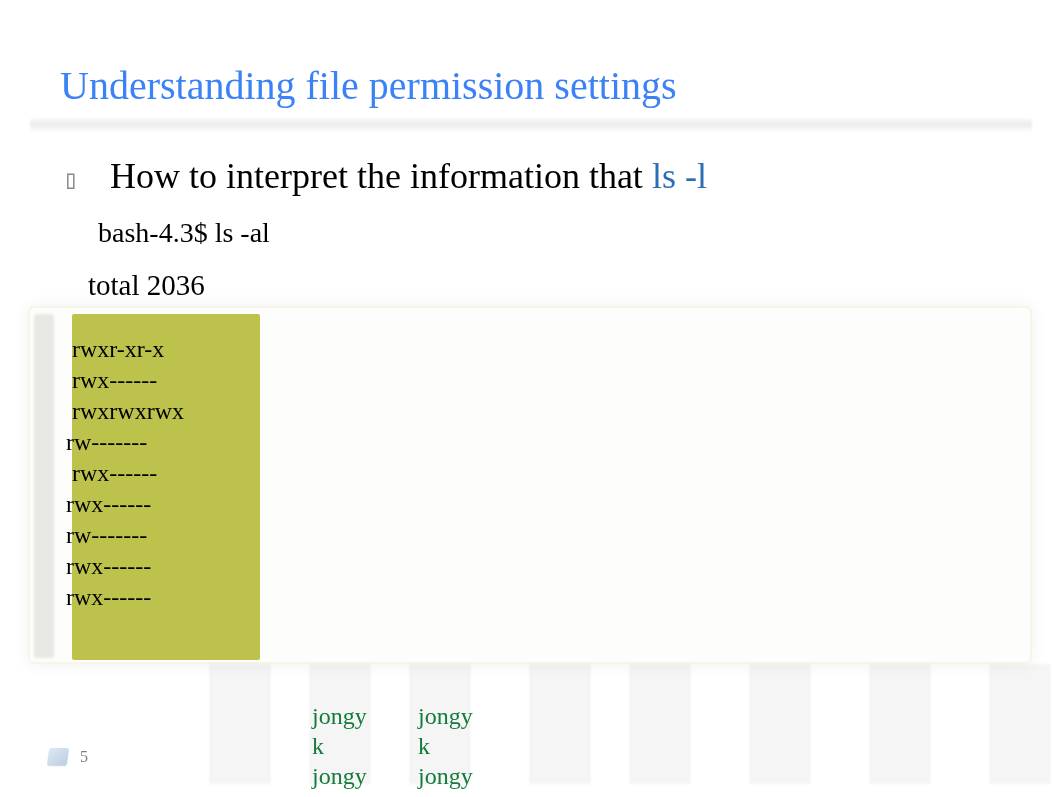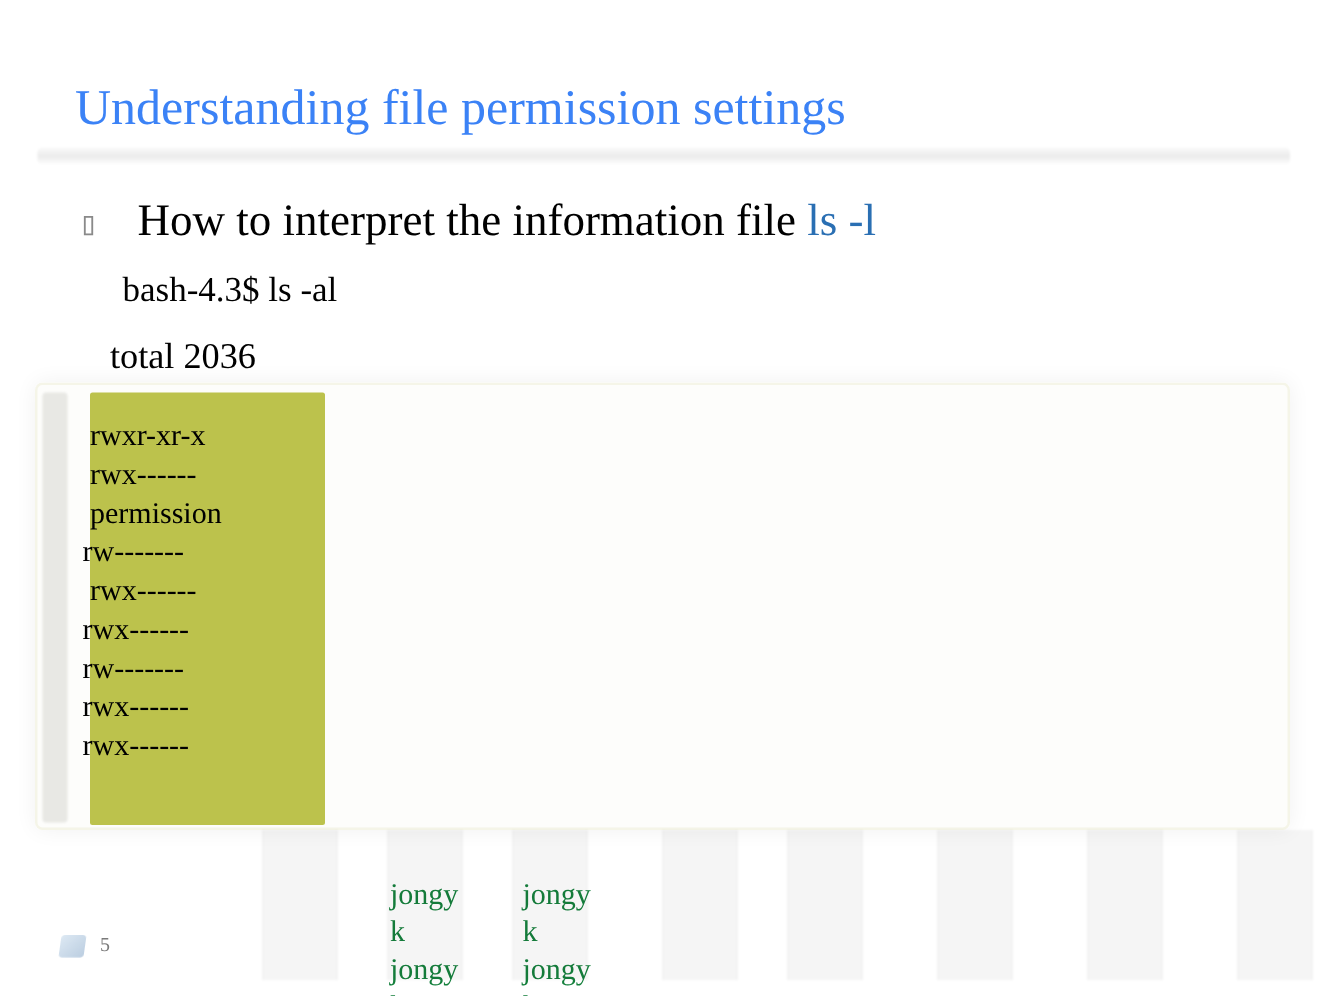--- a/index.html
+++ b/index.html
@@ -146,33 +146,33 @@
   }
 </style>
 </head>
 <body>
 
 <div class="title">Understanding file permission settings</div>
 <div class="title-underline"></div>
 
 <div class="bullet-glyph">▯</div>
 <div class="bullet-line">
-  <span>How to interpret the information file </span><span class="cmd">ls -l</span>
+  <span>How to interpret the information that </span><span class="cmd">ls -l</span>
 </div>
 
 <div class="sub1">bash-4.3$ ls -al</div>
 <div class="sub2">total 2036</div>
 
 <div class="blur-box"></div>
 <div class="blur-left-tab"></div>
 <div class="hl-box"></div>
 
 <div class="perm-list" id="perm-list"> rwxr-xr-x
  rwx------
- permission
+ rwxrwxrwx
 rw-------
  rwx------
 rwx------
 rw-------
 rwx------
 rwx------</div>
 
 <div class="owner-col owner1" id="owner1">jongy
 k
 jongy

